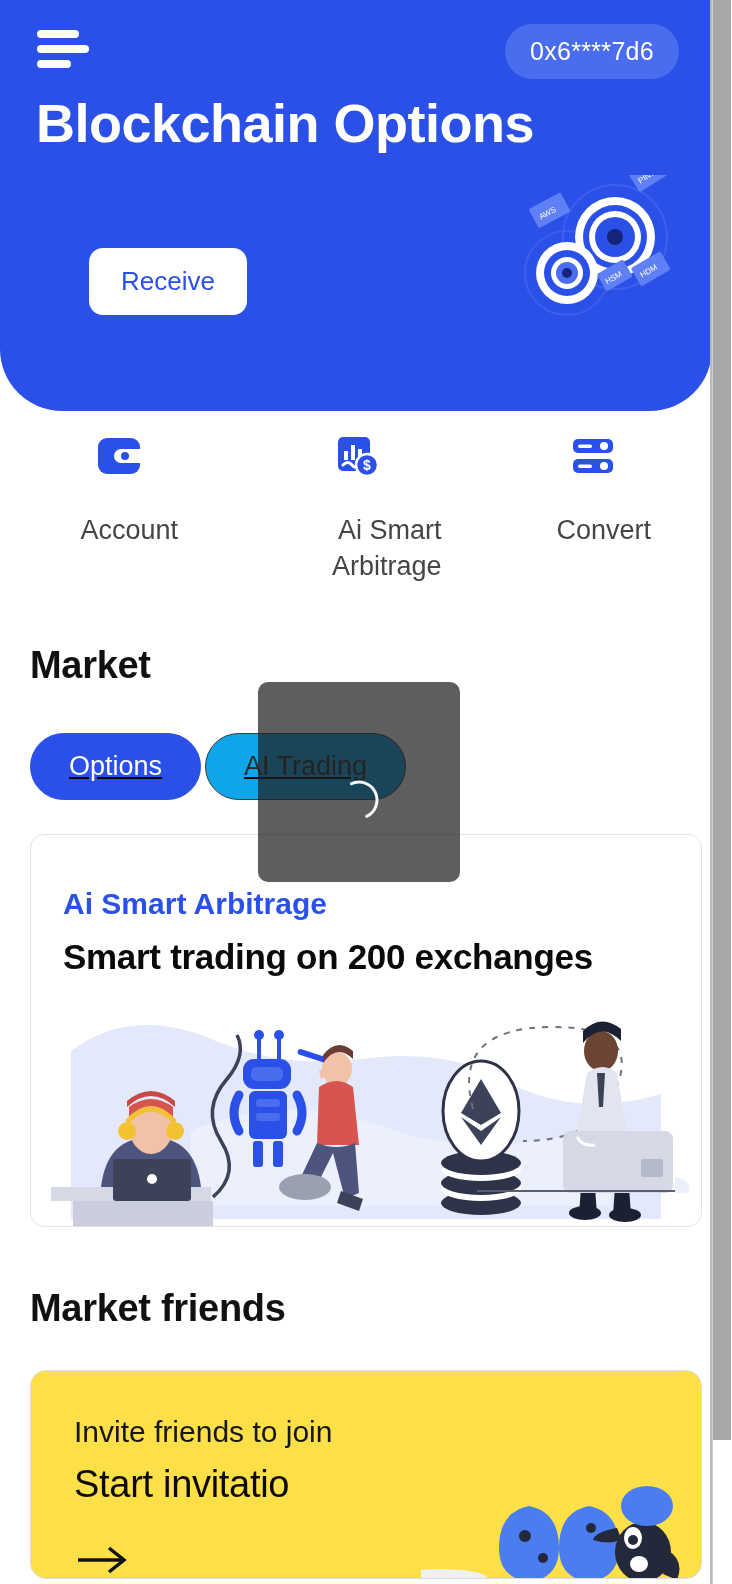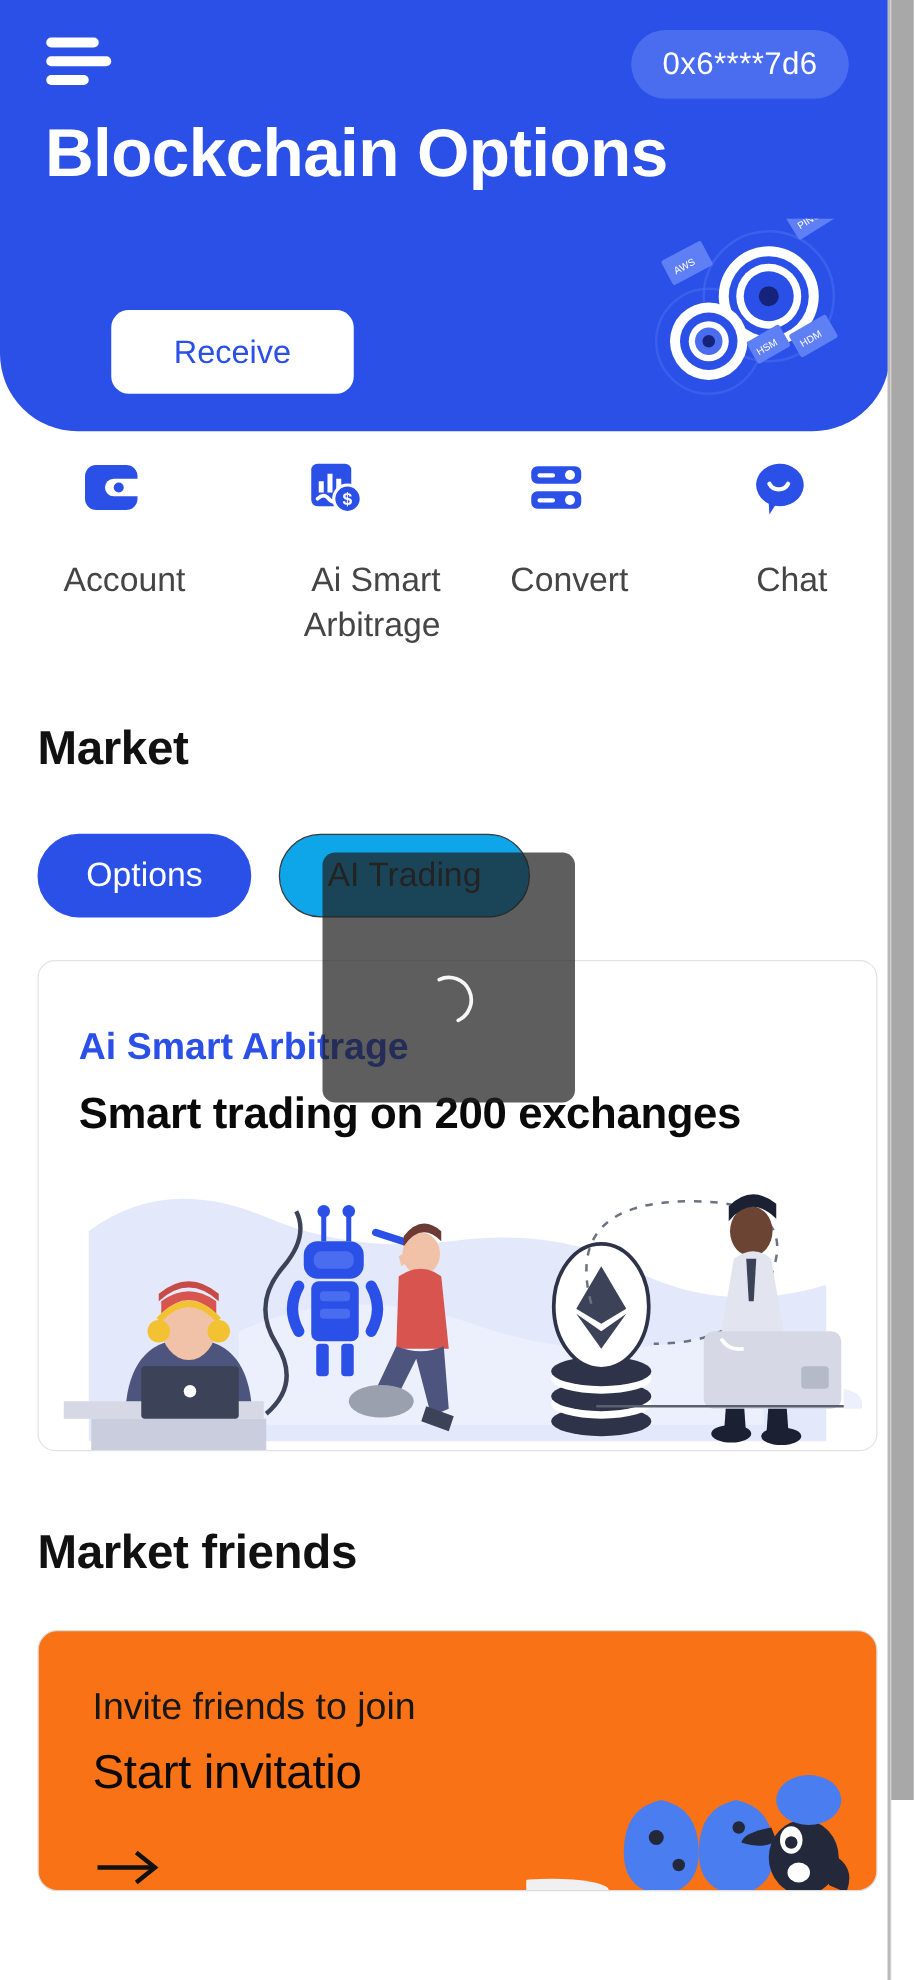--- a/index.html
+++ b/index.html
@@ -15,21 +15,21 @@
     position:absolute; inset:0;
     width:732px; height:1584px;
     background:#fff;
     overflow:hidden;
   }
 
   
   .header {
     position:relative;
     width:712px;
-    height:345px;
+    height:411px;
     background:#2b50e8;
     border-bottom-left-radius:62px;
     border-bottom-right-radius:62px;
     overflow:hidden;
   }
   .hamburger {
     position:absolute; left:37px; top:30px;
     width:52px; height:38px;
     display:flex; flex-direction:column; justify-content:space-between;
     cursor:pointer;
@@ -57,21 +57,21 @@
     font-weight:bold;
     letter-spacing:-0.5px;
     text-align:right;
   }
 
   .receive-btn {
     position:absolute; left:89px; top:248px;
     background:#ffffff;
     color:#2b50e8;
     font-size:26px;
-    padding:18px 50px;
+    padding:18px 32px;
     border:none;
     border-radius:14px;
     cursor:pointer;
     font-family:"Liberation Sans", sans-serif;
   }
 
   .header-illus {
     position:absolute; right:22px; top:175px;
     width:185px; height:150px;
     pointer-events:none;
@@ -105,22 +105,23 @@
   
   .section-title {
     font-size:38px;
     font-weight:bold;
     color:#111;
     margin:60px 0 0 30px;
     letter-spacing:-0.3px;
   }
 
   .tabs {
-    display:flex; gap:22px;
+    display:flex; gap:4px;
     margin:46px 0 0 30px;
+    text-decoration:underline;
   }
   .tab {
     font-size:27px;
     padding:17px 38px;
     border-radius:34px;
     cursor:pointer;
     font-family:"Liberation Sans", sans-serif;
   }
   .tab.active { background:#2b50e8; color:#fff; border:1px solid #2b50e8; }
   .tab.inactive { background:#0ea5e9; color:#2b2b2b; border:1px solid #3a3a3a; }
@@ -144,21 +145,21 @@
     font-weight:bold;
     margin:16px 0 0 32px;
     letter-spacing:-0.3px;
   }
   .card-illus { width:100%; height:235px; display:block; margin-top:14px; }
 
   .invite-card {
     margin:40px 30px 0 30px;
     border:1px solid #dcdcdc;
     border-radius:16px;
-    background:#f97316;
+    background:#fde047;
     position:relative;
     height:209px;
     overflow:hidden;
   }
   .invite-sub {
     font-size:30px; color:#161616;
     margin:44px 0 0 43px;
   }
   .invite-main {
     font-size:38px; color:#0a0a0a;
@@ -296,29 +297,20 @@
           <rect x="10" y="13.5" width="14" height="3.5" rx="1.7" fill="#fff"></rect>
           <circle cx="36" cy="15" r="4" fill="#fff"></circle>
           <rect x="5" y="28" width="40" height="14" rx="5" fill="#2b50e8"></rect>
           <rect x="10" y="33.5" width="14" height="3.5" rx="1.7" fill="#fff"></rect>
           <circle cx="36" cy="35" r="4" fill="#fff"></circle>
         </svg>
       </span>
       <span class="quick-label">Convert</span>
     </div>
 
-    <div class="quick-item">
-      <span class="quick-icon">
-        <svg width="50" height="50" viewBox="0 0 50 50">
-          <path d="M25 6 a19 17 0 1 1 -3 33.6 l-4.5 7 -0.5 -8.6 A19 17 0 0 1 25 6 Z" fill="#2b50e8"></path>
-          <path d="M17.5 22 a8.5 8.5 0 0 0 15 0" stroke="#fff" stroke-width="3.4" fill="none" stroke-linecap="round"></path>
-        </svg>
-      </span>
-      <span class="quick-label">Chat</span>
-    </div>
   </div>
 
   <div class="section-title">Market</div>
 
   <div class="tabs">
     <div class="tab active">Options</div>
     <div class="tab inactive">AI Trading</div>
   </div>
 
   <div class="card">

